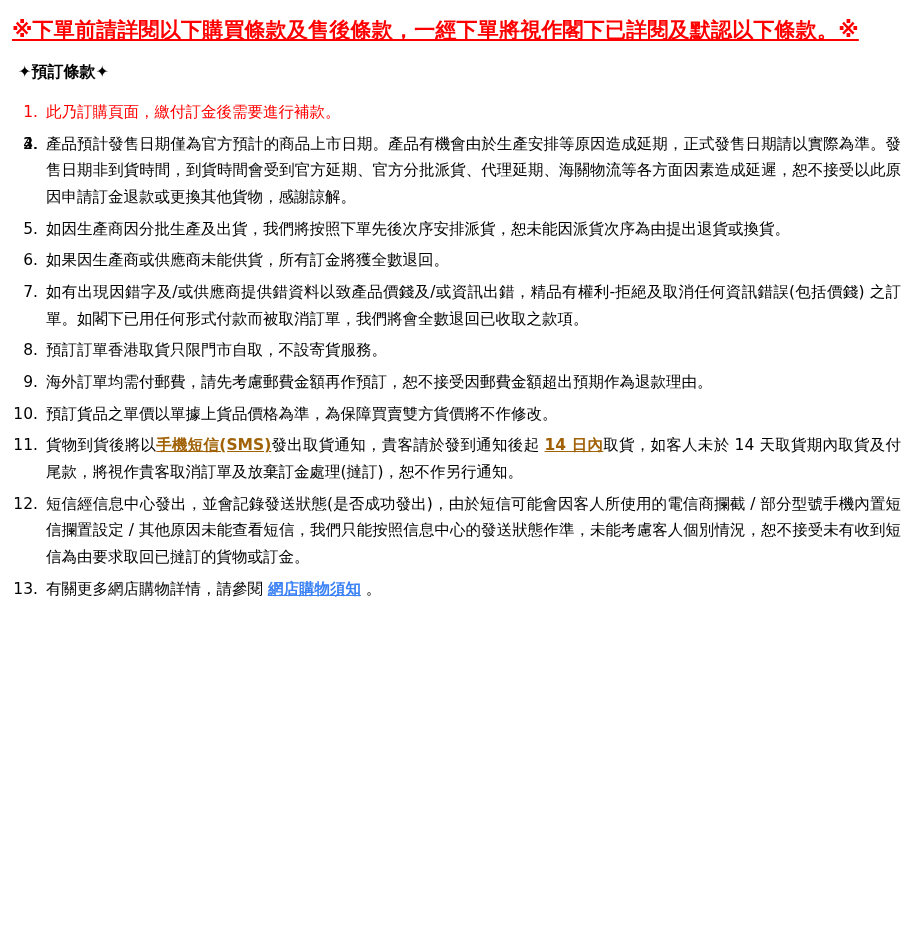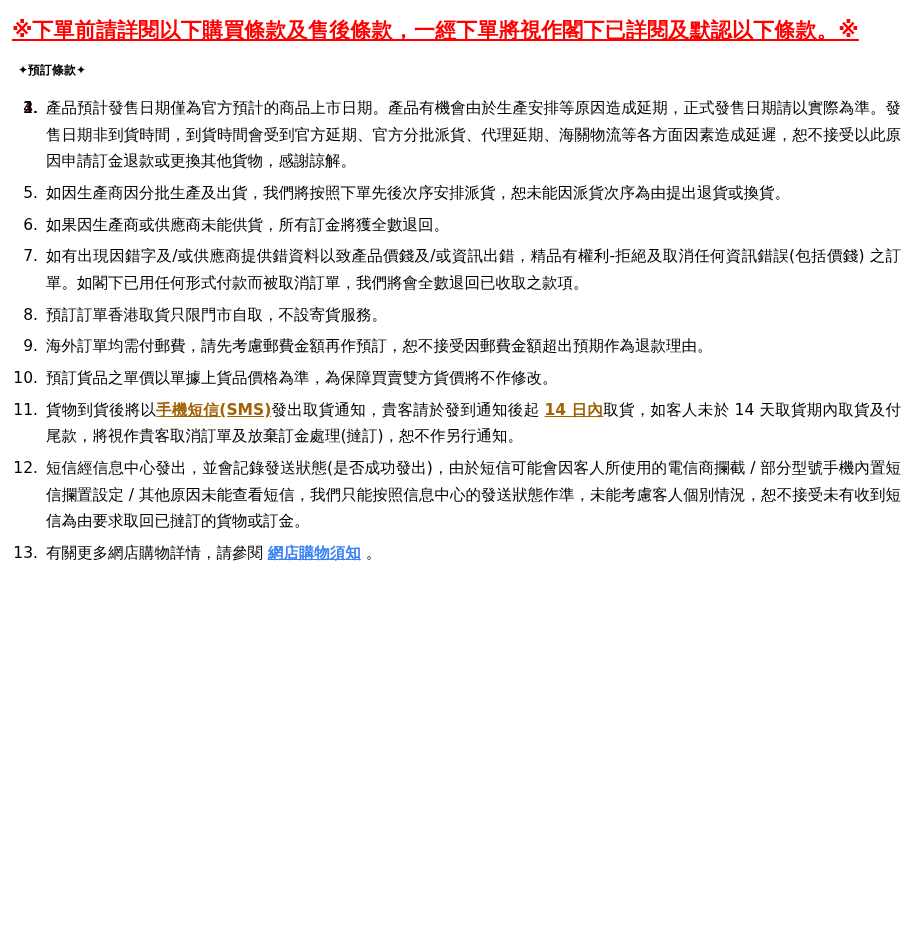--- a/index.html
+++ b/index.html
@@ -21,21 +21,21 @@
   .notice {
     color: #ff0000;
     font-weight: bold;
     font-size: 21px;
     text-decoration: underline;
     letter-spacing: 0.2px;
     margin: 6px 0 18px 0;
     white-space: nowrap;
   }
   .section-title {
-    font-size: 12px;
+    font-size: 16px;
     font-weight: bold;
     margin: 0 0 16px 6px;
   }
   ol.terms {
     list-style: none;
     margin: 0;
     padding: 0;
   }
   ol.terms > li {
     position: relative;
@@ -71,21 +71,21 @@
 </head>
 <body>
 
 <div class="page">
 
   <div class="notice">※下單前請詳閱以下購買條款及售後條款，一經下單將視作閣下已詳閱及默認以下條款。※</div>
 
   <div class="section-title">✦預訂條款✦</div>
 
   <ol class="terms" id="terms-list">
-      <li class="red"><span class="num">1.</span></li>
+      <li class="red"><span class="num">1.</span><span>此乃訂購頁面，繳付訂金後需要進行補款。</span></li>
       <li><span class="num">2.</span></li>
       <li><span class="num">3.</span></li>
       <li><span class="num">4.</span><span>產品預計發售日期僅為官方預計的商品上市日期。產品有機會由於生產安排等原因造成延期，正式發售日期請以實際為準。發售日期非到貨時間，到貨時間會受到官方延期、官方分批派貨、代理延期、海關物流等各方面因素造成延遲，恕不接受以此原因申請訂金退款或更換其他貨物，感謝諒解。</span></li>
       <li><span class="num">5.</span><span>如因生產商因分批生產及出貨，我們將按照下單先後次序安排派貨，恕未能因派貨次序為由提出退貨或換貨。</span></li>
       <li><span class="num">6.</span><span>如果因生產商或供應商未能供貨，所有訂金將獲全數退回。</span></li>
       <li><span class="num">7.</span><span>如有出現因錯字及/或供應商提供錯資料以致產品價錢及/或資訊出錯，精品有權利-拒絕及取消任何資訊錯誤(包括價錢) 之訂單。如閣下已用任何形式付款而被取消訂單，我們將會全數退回已收取之款項。</span></li>
       <li><span class="num">8.</span><span>預訂訂單香港取貨只限門市自取，不設寄貨服務。</span></li>
       <li><span class="num">9.</span><span>海外訂單均需付郵費，請先考慮郵費金額再作預訂，恕不接受因郵費金額超出預期作為退款理由。</span></li>
       <li><span class="num">10.</span><span>預訂貨品之單價以單據上貨品價格為準，為保障買賣雙方貨價將不作修改。</span></li>
       <li><span class="num">11.</span><span><span>貨物到貨後將以</span><span class="u-red">手機短信(SMS)</span><span>發出取貨通知，貴客請於發到通知後起 </span><span class="u-red">14 日內</span><span>取貨，如客人未於 14 天取貨期內取貨及付尾款，將視作貴客取消訂單及放棄訂金處理(撻訂)，恕不作另行通知。</span></span></li>

